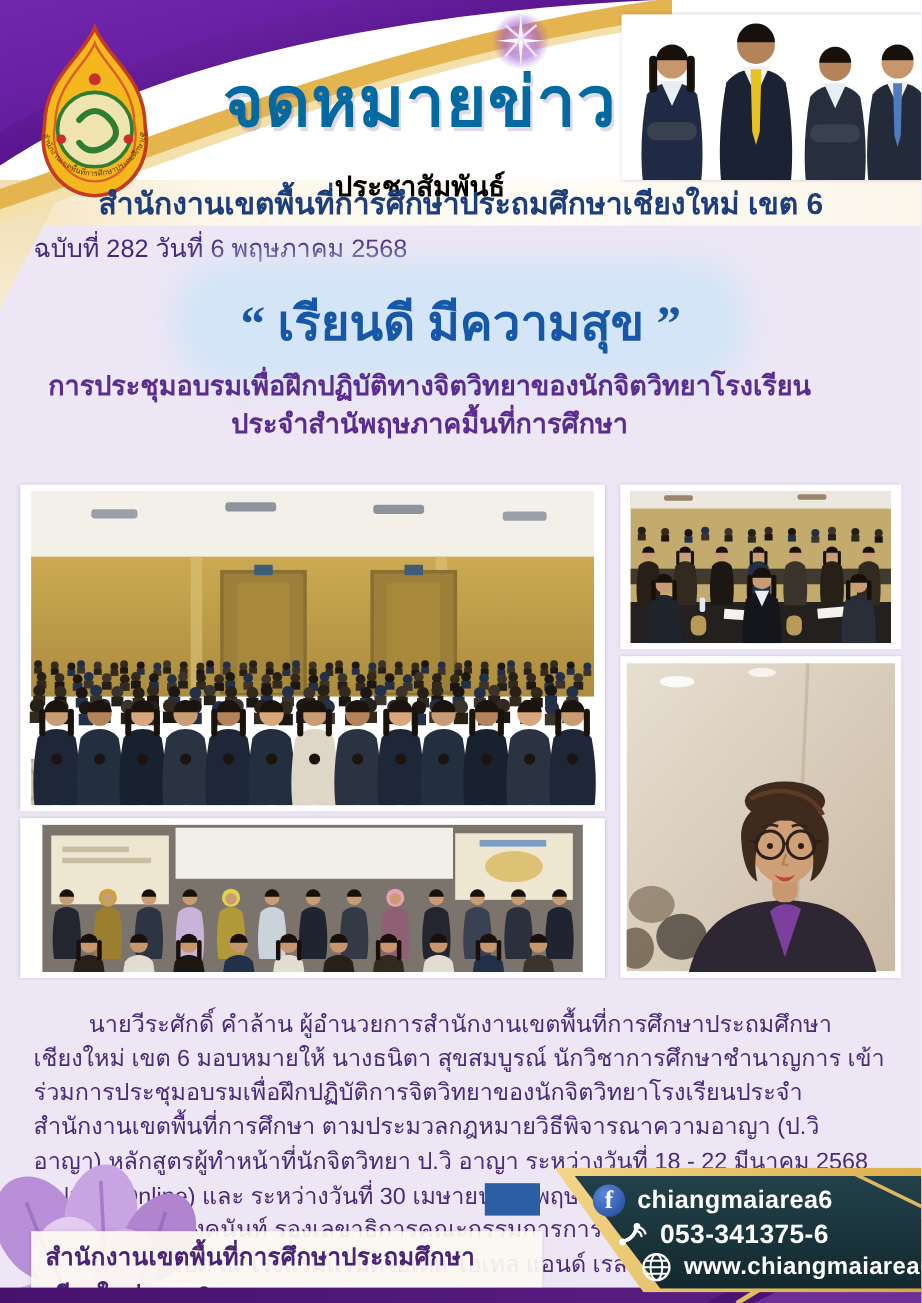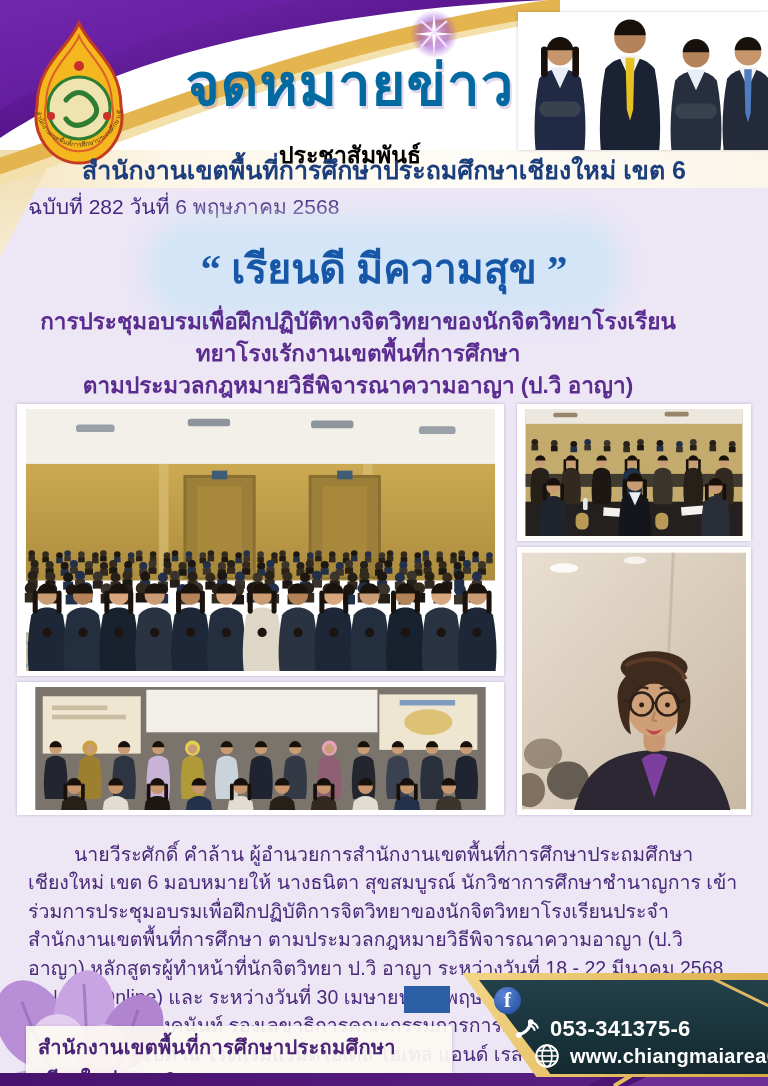--- a/index.html
+++ b/index.html
@@ -167,22 +167,21 @@
 
   <div class="office-name">สำนักงานเขตพื้นที่การศึกษาประถมศึกษาเชียงใหม่ เขต 6</div>
   <div class="issue-line">ฉบับที่ 282 วันที่ 6 พฤษภาคม 2568</div>
 
   <div class="slogan-row">
     <span class="slogan-box"><span class="slogan-text">“ เรียนดี  มีความสุข ”</span></span>
   </div>
 
   <div class="headline">
     <div>การประชุมอบรมเพื่อฝึกปฏิบัติทางจิตวิทยาของนักจิตวิทยาโรงเรียน</div>
-    <div>ทยาโรงเรักงานเขตพื้นที่การศึกษา</div>
-    <div>ตามประมวลกฎหมายวิธีพิจารณาความอาญา (ป.วิ อาญา)</div>
+    <div>ประจำสำนัพฤษภาคมื้นที่การศึกษา</div>
   </div>
 
   <div class="collage">
 
     <div class="photo ph-main">
       <svg viewBox="0 0 487 272">
         <defs>
           <linearGradient id="wallG" x1="0" y1="0" x2="0" y2="1">
             <stop offset="0" stop-color="#cbaa52"></stop>
               <stop offset="1" stop-color="#ac8c3e"></stop>
@@ -896,20 +895,21 @@
   </svg>
 
   <div class="banner">
     <div class="blue-tab"></div>
     <div class="gold"></div>
     <div class="teal">
       <div class="gold-line"></div>
     </div>
     <div class="crow r1">
       <div class="fb-badge">f</div>
+      <span class="txt">chiangmaiarea6</span>
     </div>
     <div class="crow r2">
       <svg width="26" height="26" viewBox="0 0 24 24">
         <path d="M4,17 A12,12 0 0 0 15,5" fill="none" stroke="#ffffff" stroke-width="3" stroke-linecap="round"></path>
         <circle cx="4.5" cy="17.5" r="2.6" fill="#ffffff"></circle>
           <circle cx="15.5" cy="5.5" r="2.6" fill="#ffffff"></circle>
         <path d="M15,9 A5,5 0 0 1 19,13 M17,6 A8,8 0 0 1 22,11" fill="none" stroke="#ffffff" stroke-width="1.8" stroke-linecap="round"></path>
       </svg>
       <span class="txt" style="font-size:22px;">053-341375-6</span>
     </div>

